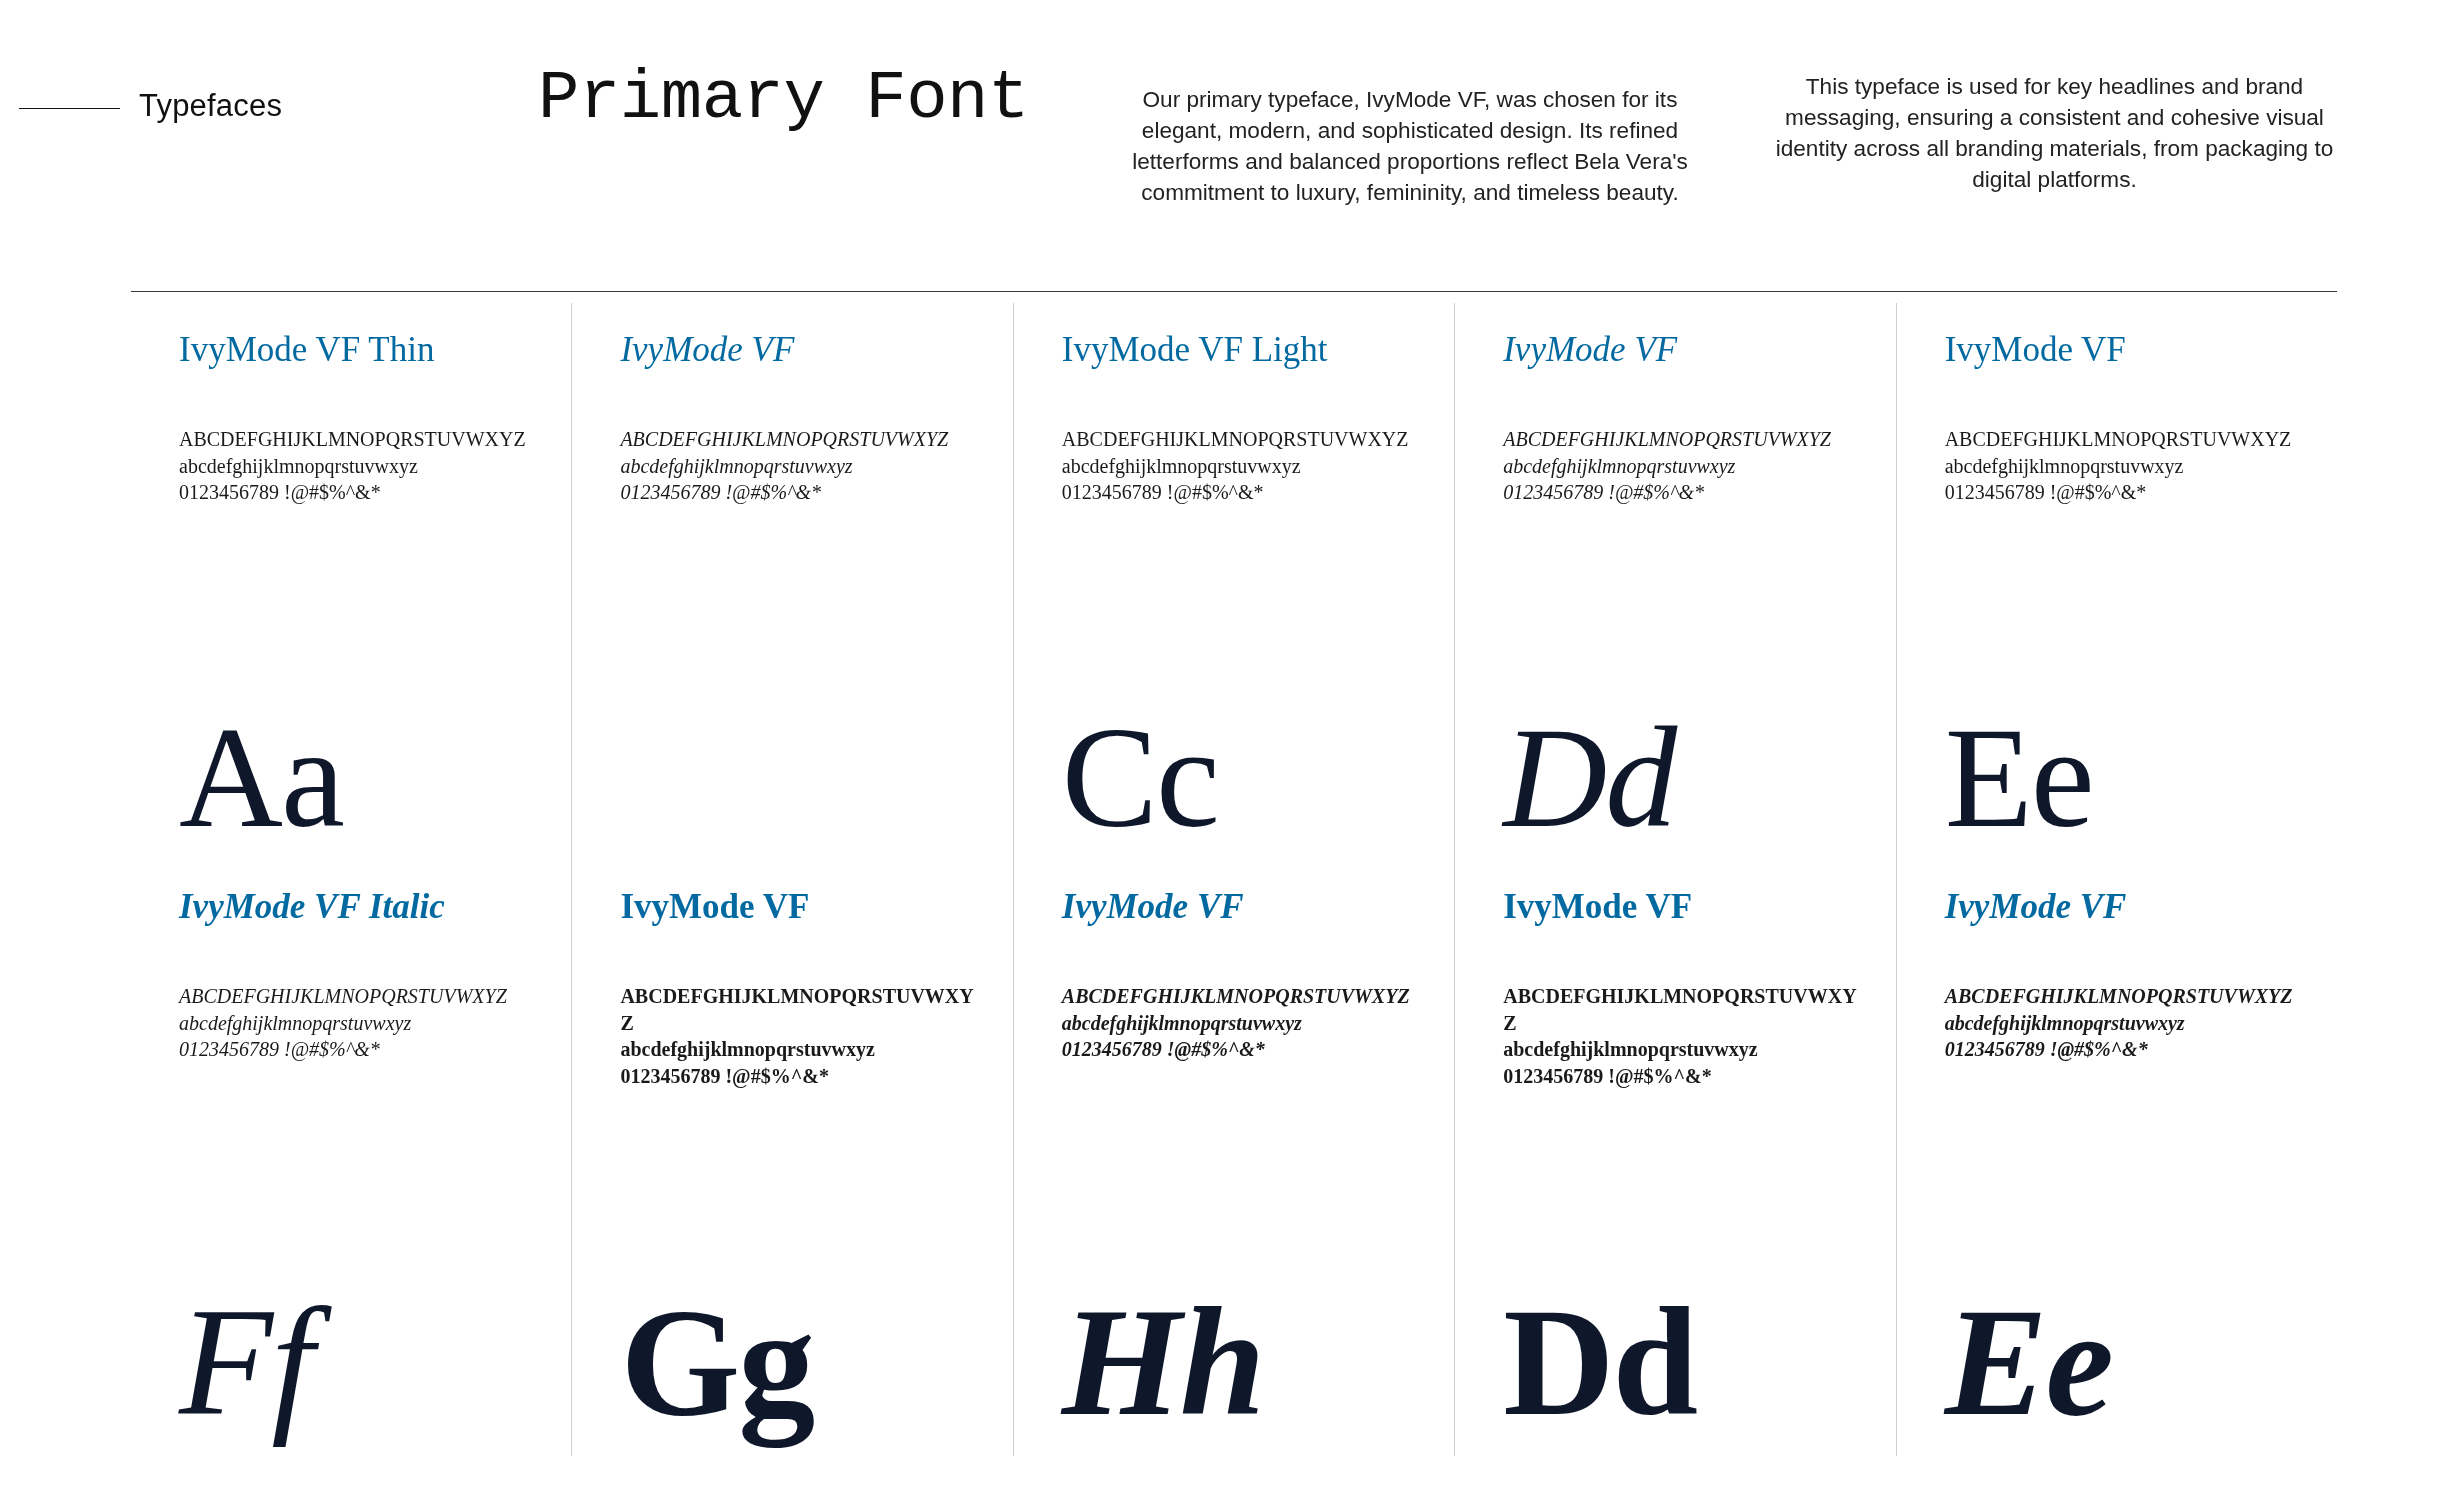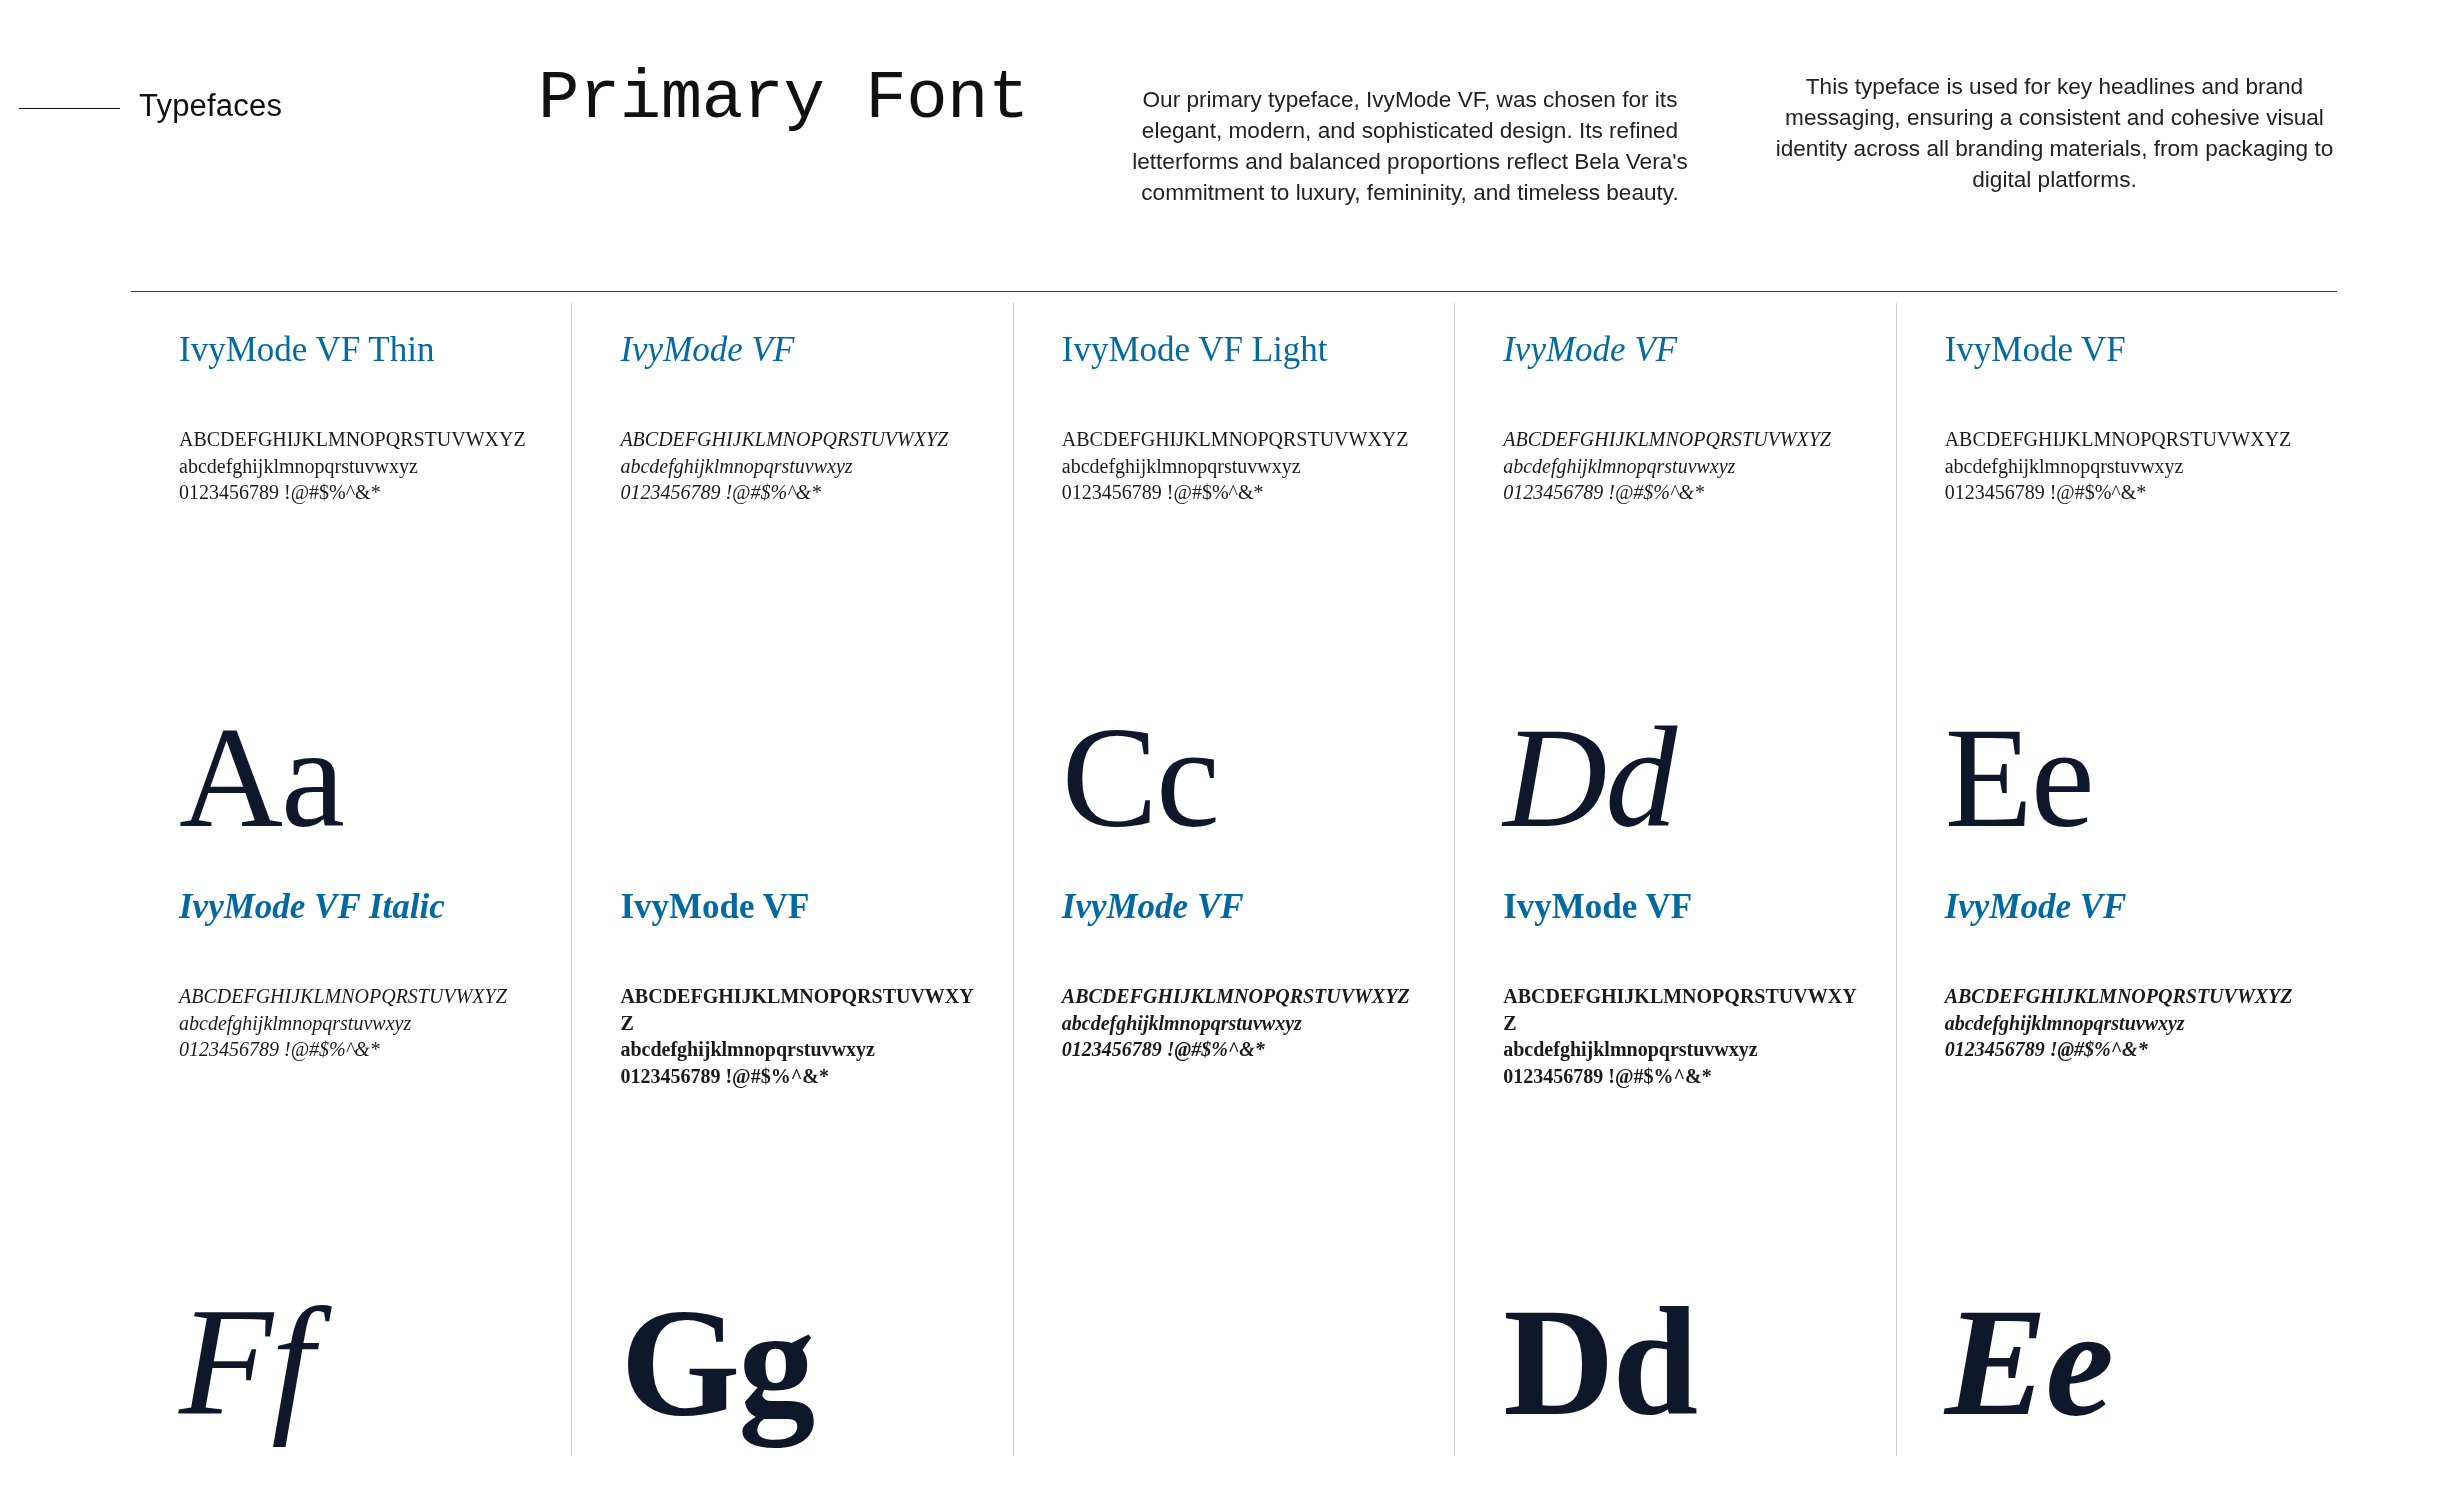--- a/index.html
+++ b/index.html
@@ -235,20 +235,21 @@
       <div class="big-letters w-bold tight">Gg</div>
     </div>
 
     <div class="cell">
       <div class="font-name w-bold italic">IvyMode VF</div>
       <div class="glyphset w-bold italic">
         <div>ABCDEFGHIJKLMNOPQRSTUVWXYZ</div>
         <div>abcdefghijklmnopqrstuvwxyz</div>
         <div>0123456789 !@#$%^&amp;*</div>
       </div>
+      <div class="big-letters w-bold italic tight">Hh</div>
     </div>
 
     <div class="cell">
       <div class="font-name w-black">IvyMode VF</div>
       <div class="glyphset w-black">
         <div>ABCDEFGHIJKLMNOPQRSTUVWXYZ</div>
         <div>abcdefghijklmnopqrstuvwxyz</div>
         <div>0123456789 !@#$%^&amp;*</div>
       </div>
       <div class="big-letters w-black tight">Dd</div>

